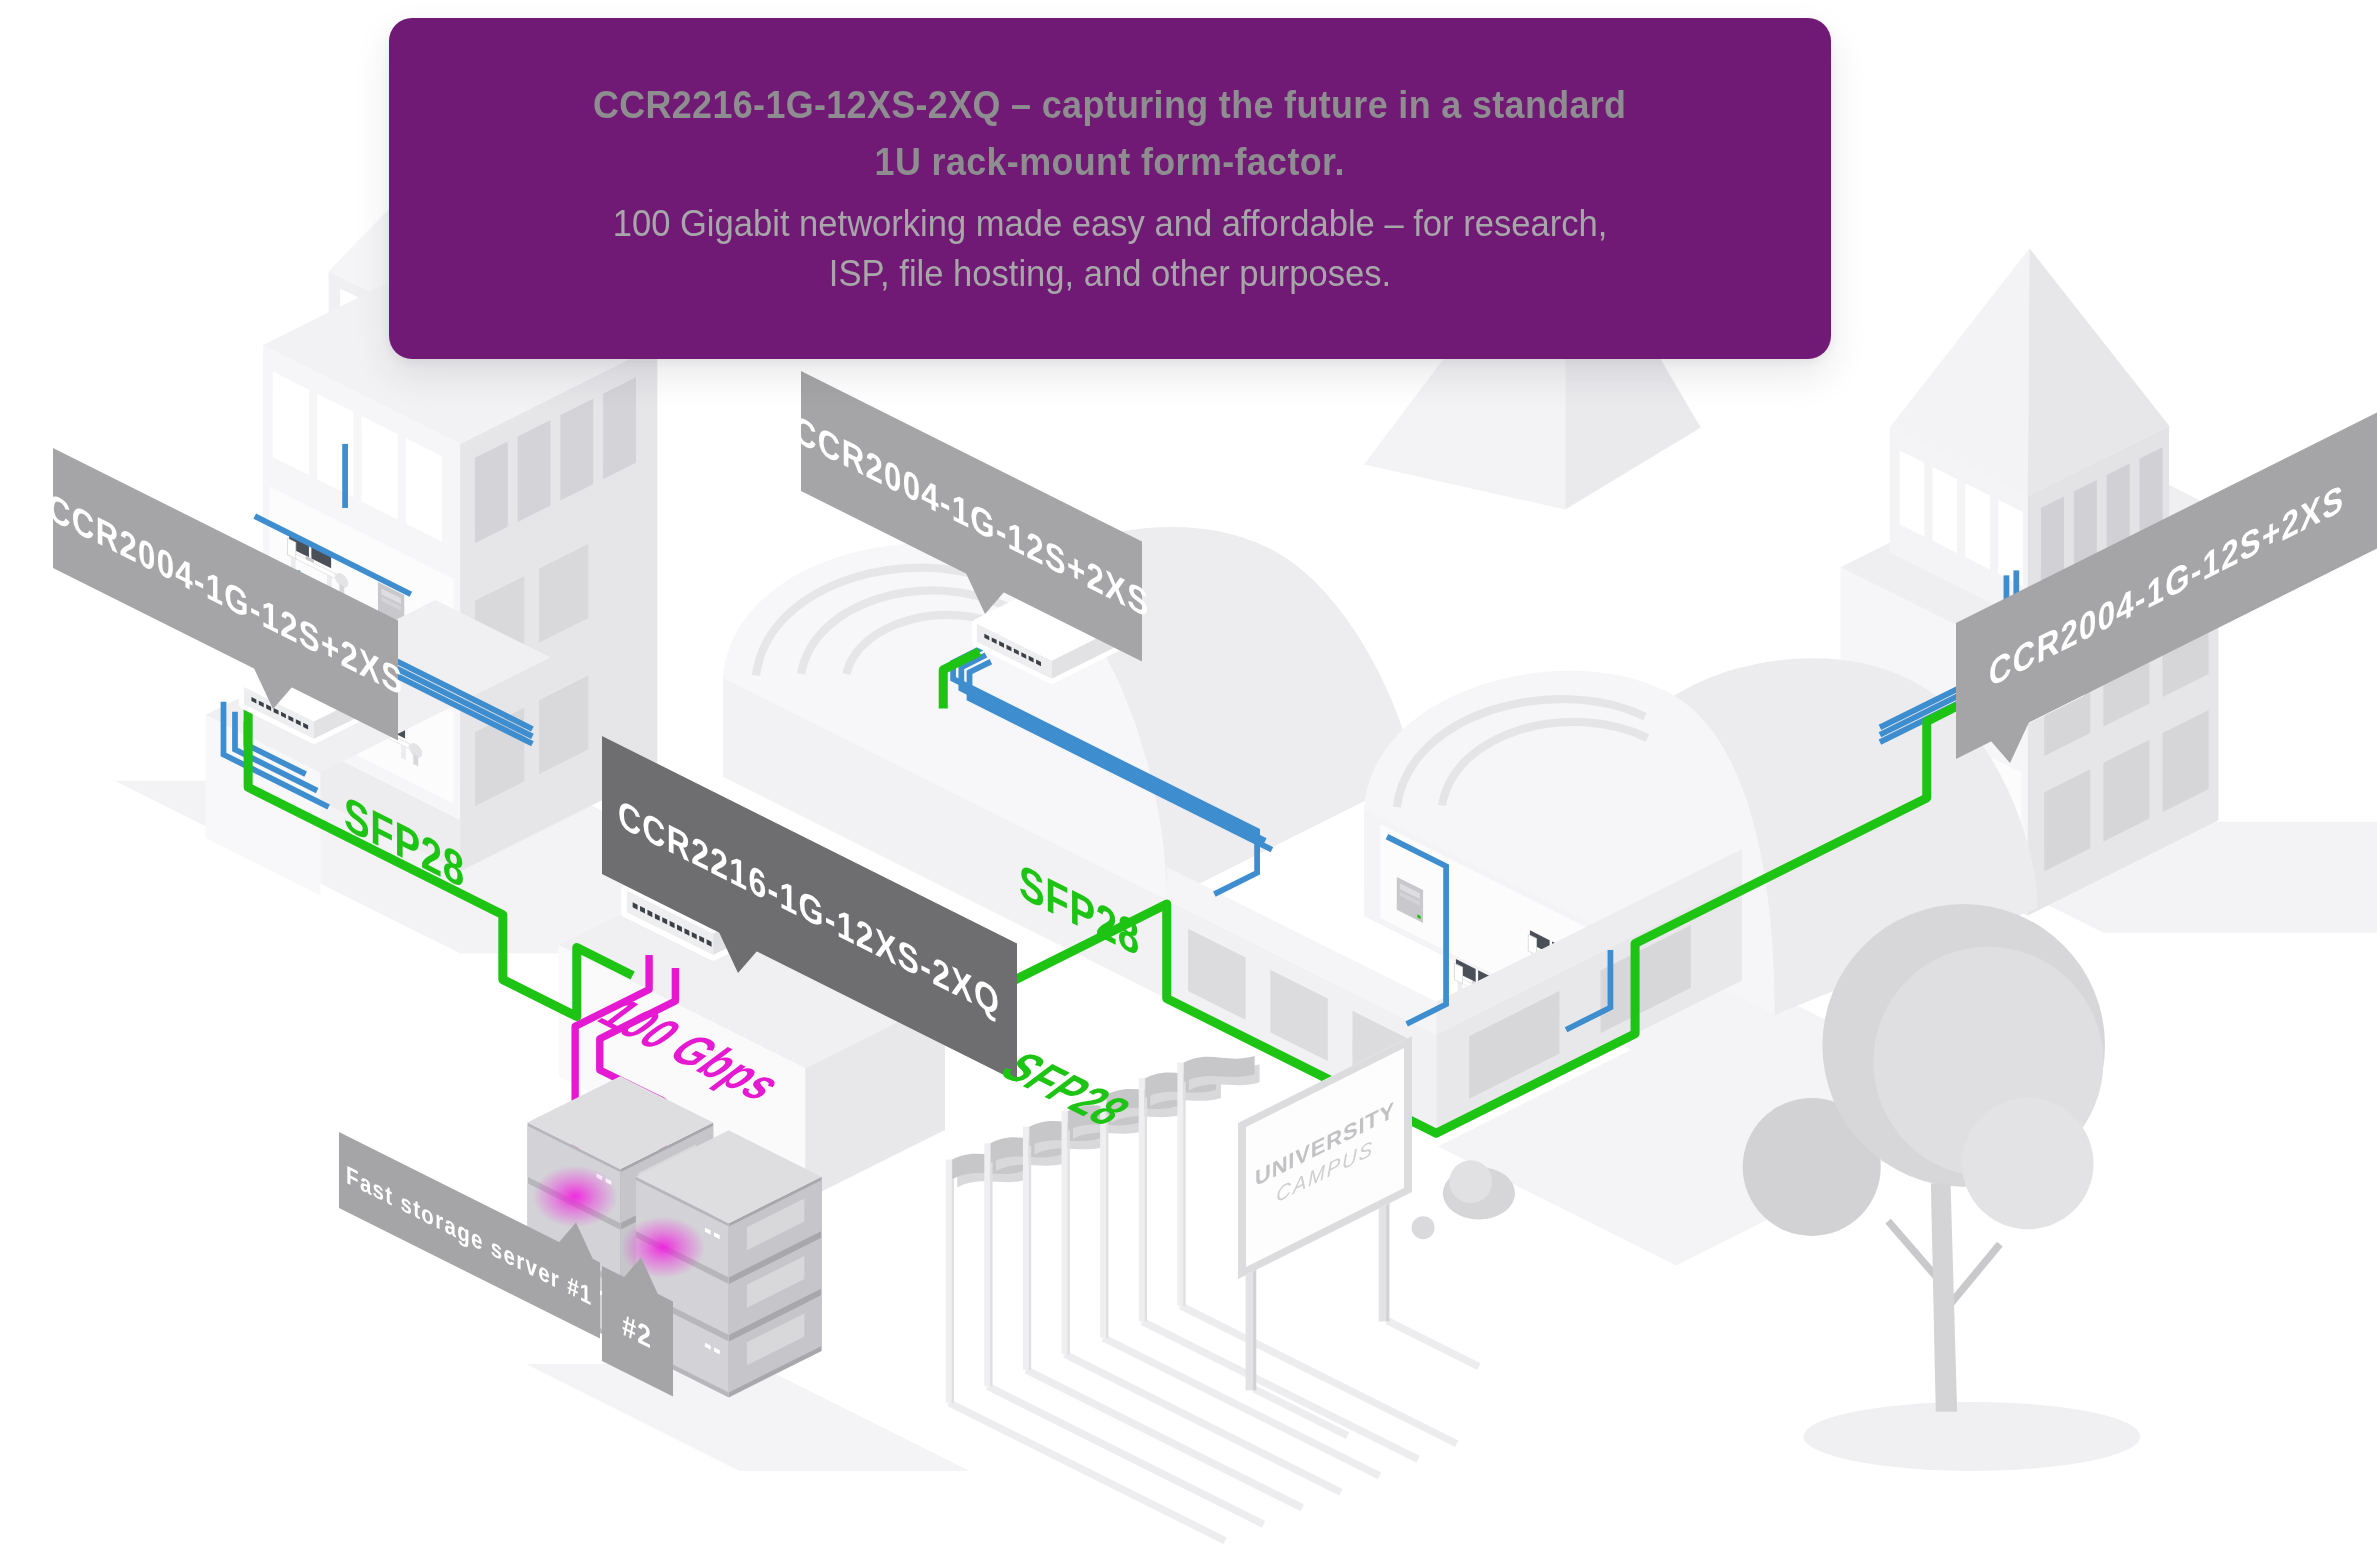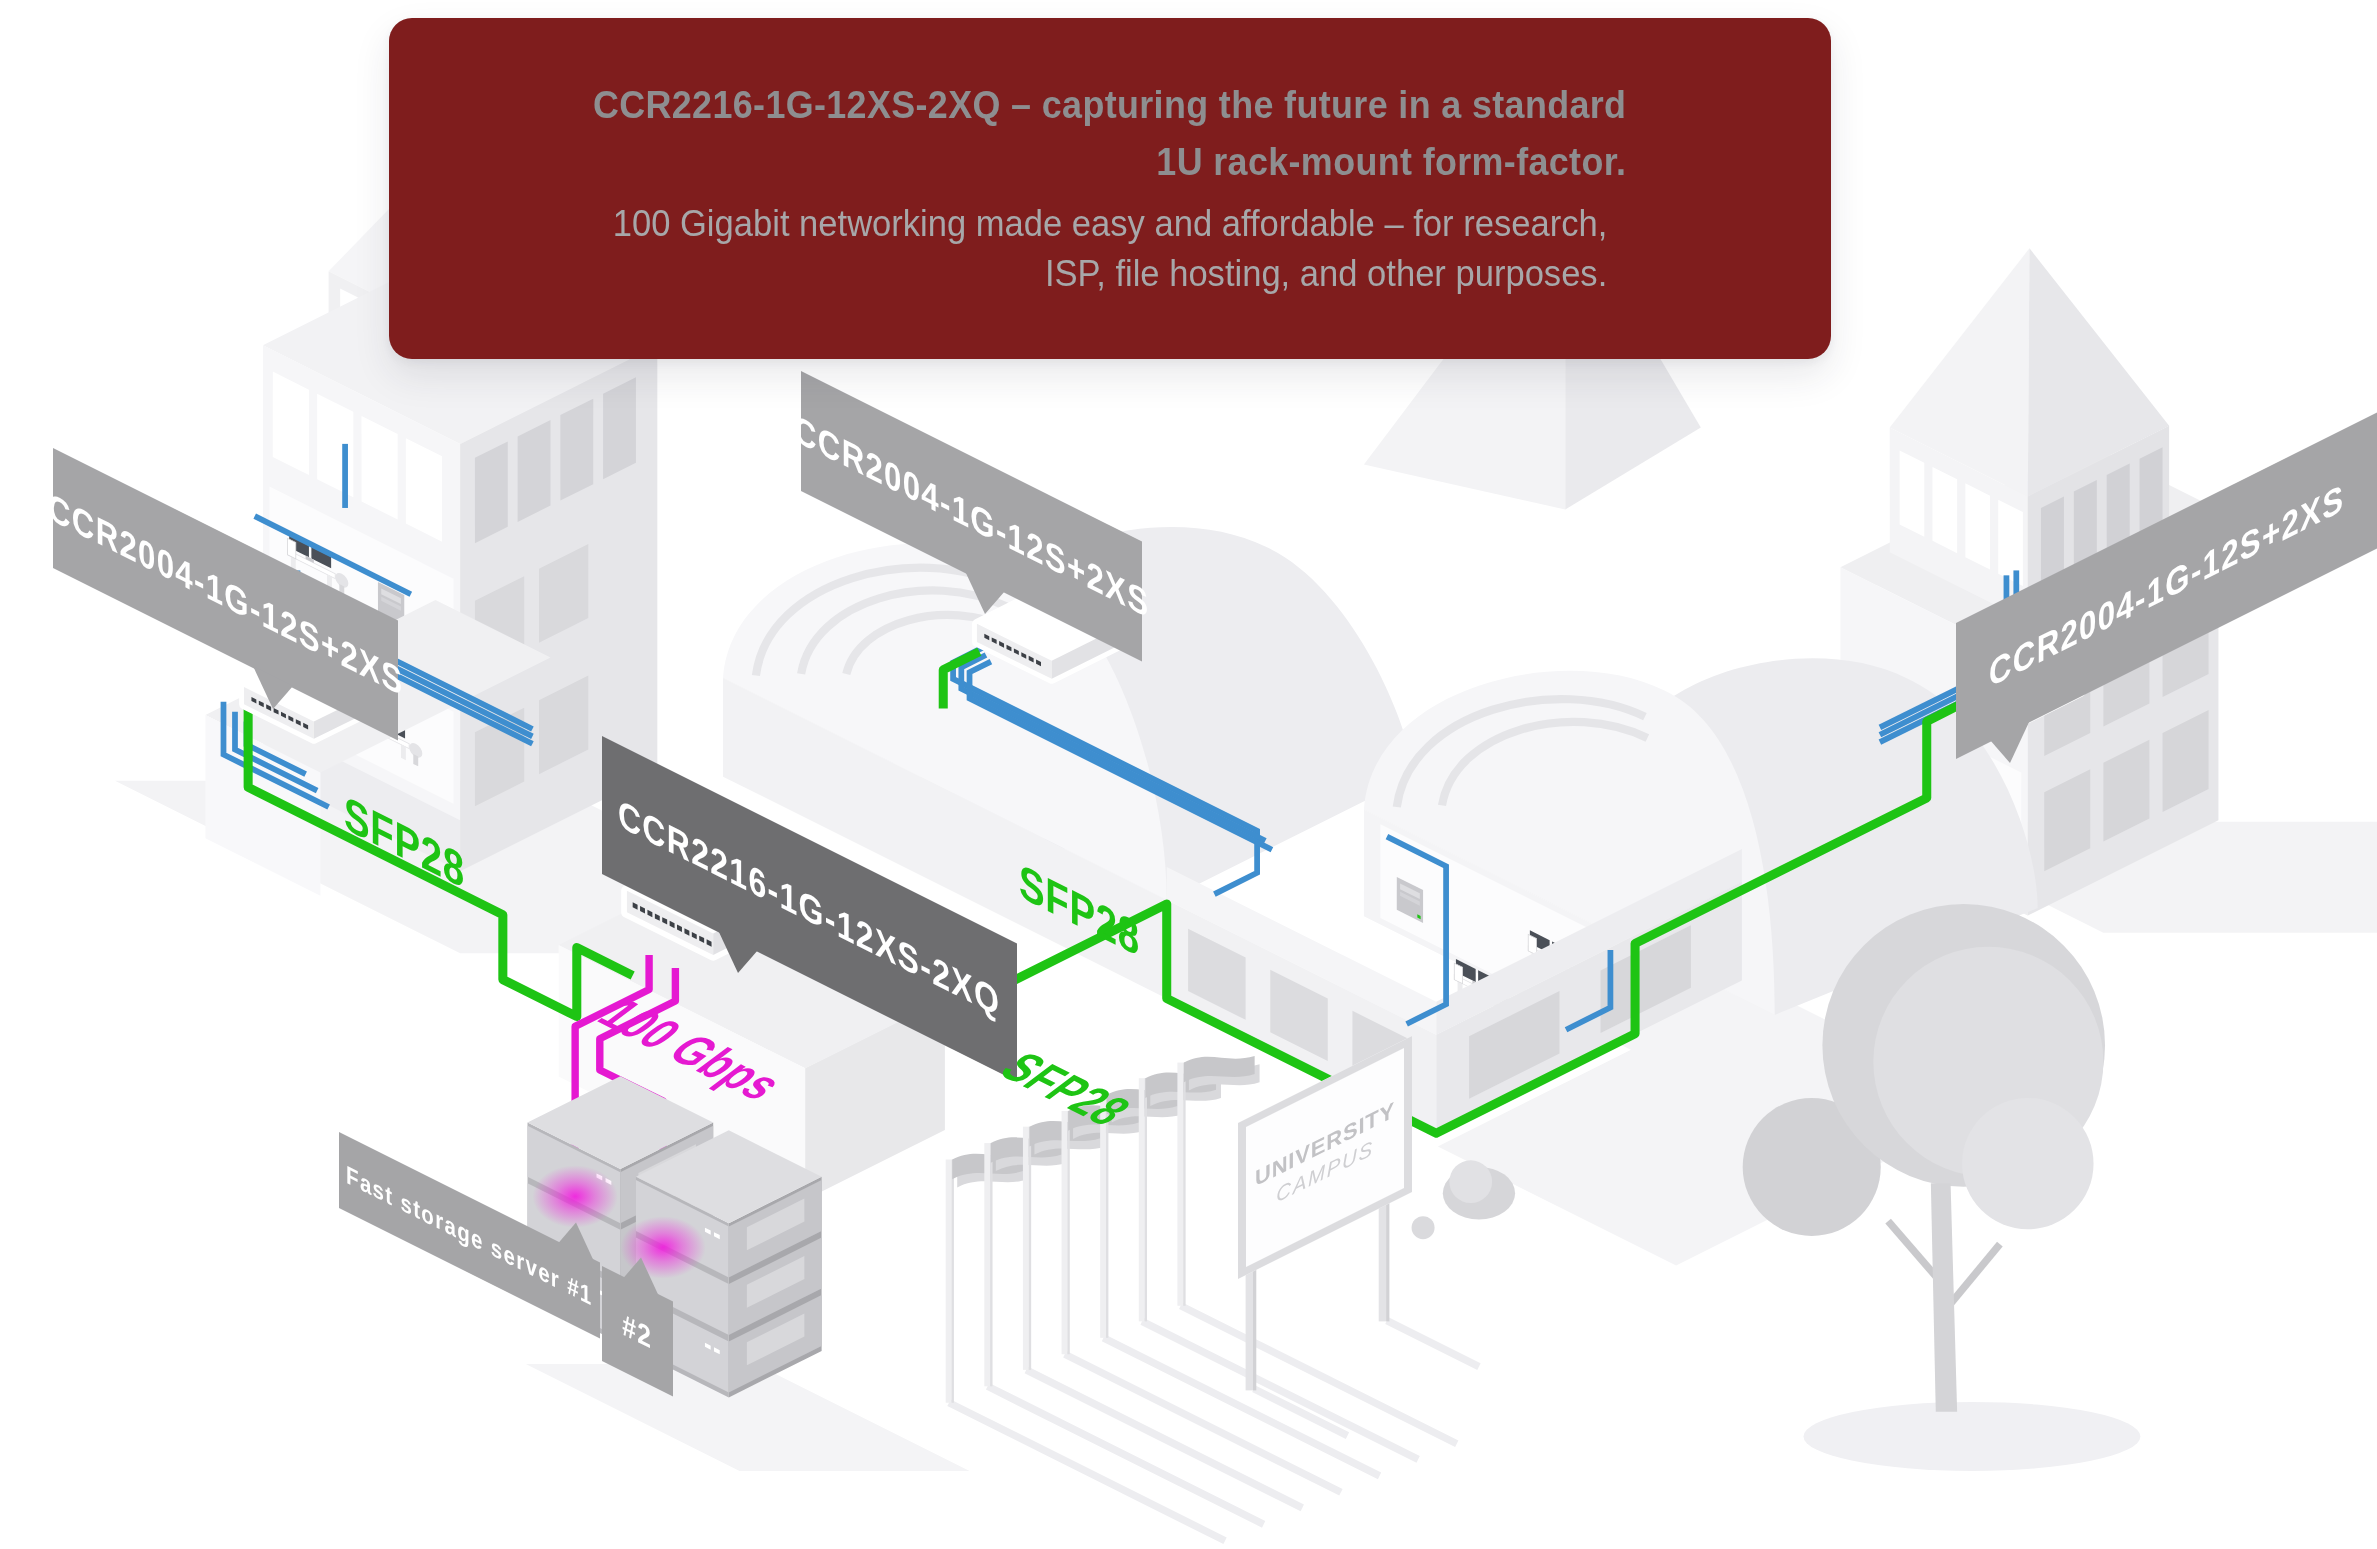--- a/index.html
+++ b/index.html
@@ -1,23 +1,23 @@
 <!DOCTYPE html>
 <html style="font-size:13px"><head>
 <meta charset="utf-8">
 <style>
   html,body{margin:0;padding:0;background:#ffffff;}
   body{width:2377px;height:1550px;position:relative;overflow:hidden;
        font-family:"Liberation Sans", sans-serif;}
   svg{position:absolute;left:0;top:0;}
   .abs{position:absolute;}
   
-  .card{left:389px;top:18px;width:1442px;height:341px;background:#7f1d1d;
+  .card{left:389px;top:18px;width:1442px;height:341px;background:#701a75;
         border-radius:23px;box-shadow:0 16.4px 37px rgba(40,40,60,.10), 0 3.3px 8.2px rgba(40,40,60,.05);
-        display:flex;flex-direction:column;justify-content:center;align-items:center;text-align:right;}
+        display:flex;flex-direction:column;justify-content:center;align-items:center;text-align:center;}
   .card .title{color:#8e8e90;font-weight:bold;font-size:39px;line-height:1.45;
         transform:scaleX(.92);letter-spacing:0.4px;}
   .card .subtitle{color:#a7a7a9;font-size:36px;line-height:1.4;transform:scaleX(.96);margin-top:8.2px;}
   
   .skew-r{transform:skewY(26.57deg);transform-origin:0 0;}
   .skew-l{transform:skewY(-26.57deg);transform-origin:0 0;}
   .iso-ground{transform:rotate(26.57deg) skewX(-26.57deg);transform-origin:0 0;}
   
   .banner{color:#fff;font-weight:bold;display:flex;align-items:center;justify-content:center;}
   .banner>span{display:inline-block;transform:scaleX(.82);letter-spacing:1.6px;white-space:nowrap;}

